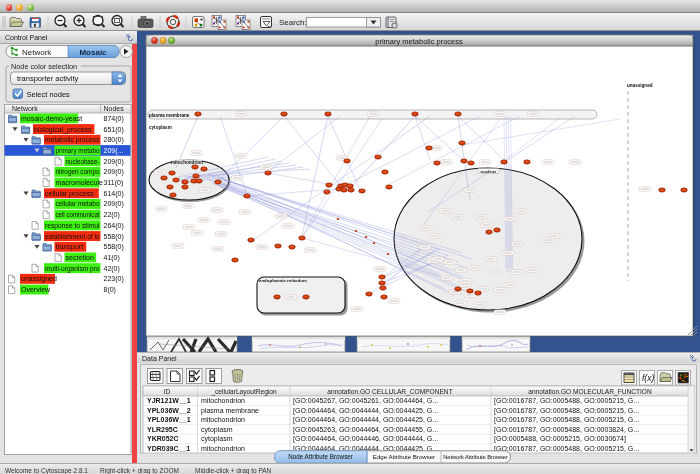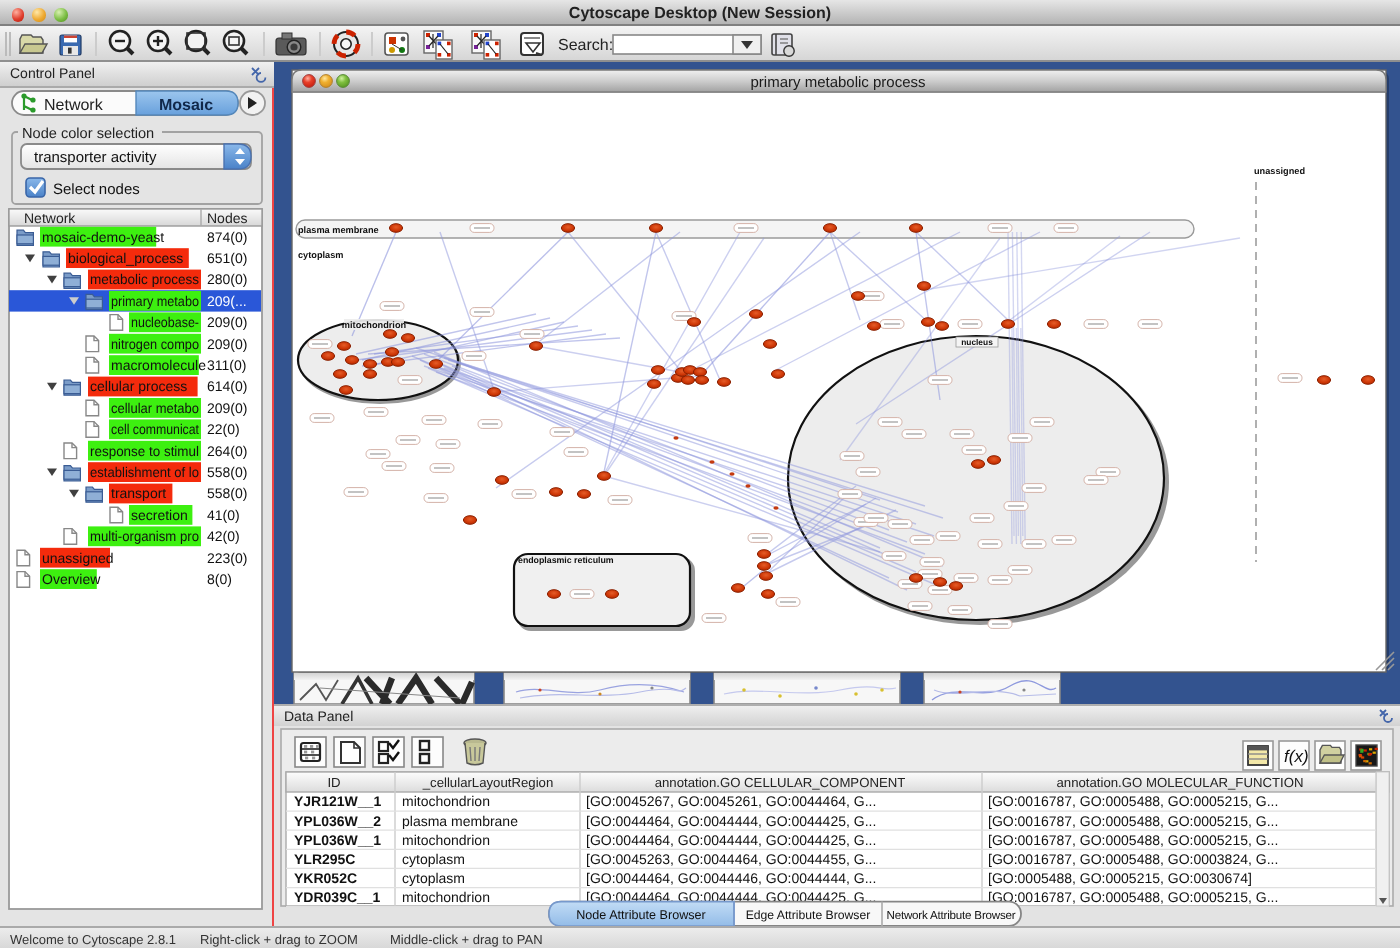--- a/index.html
+++ b/index.html
@@ -2,35 +2,34 @@
 <html><head><meta charset="utf-8"><style>
 * { margin:0; padding:0; box-sizing:border-box; }
 html,body { width:700px; height:474px; overflow:hidden; font-family:"Liberation Sans",sans-serif; background:#e3e3e3; }
 #app { position:relative; width:700px; height:474px; }
 .titlebar { position:absolute; left:0; top:0; width:700px; height:13px;
   background:linear-gradient(#e6e6e6,#b4b4b4); border-bottom:1px solid #808080; }
 .titlebar .tl { position:absolute; top:4px; width:6.5px; height:6.5px; border-radius:50%; }
 .title-text { position:absolute; width:100%; text-align:center; top:2px; font-size:8px; color:#222; }
 .toolbar { position:absolute; left:0; top:13px; width:700px; height:18px;
   background:linear-gradient(#f4f4f4,#d6d6d6); border-bottom:1px solid #8f8f8f; }
-.cpanel { position:absolute; left:0; top:31px; width:137px; height:432px; background:#e4e4e4; border-right:1px solid #ef4444; }
+.cpanel { position:absolute; left:0; top:31px; width:137px; height:432px; background:#e4e4e4; border-right:5px solid #ef4444; }
 .cphdr { position:absolute; left:0; top:0; width:137px; height:13px; background:linear-gradient(#f0f0f0,#cfcfcf);
   border-bottom:1px solid #aaa; font-size:7px; color:#222; padding:2.5px 0 0 5px; }
 .statusbar { position:absolute; left:0; top:463px; width:700px; height:11px; background:linear-gradient(#ececec,#d8d8d8);
   border-top:1px solid #aaa; font-size:6.5px; color:#333; }
 .statusbar span { position:absolute; top:2.5px; }
 svg text { font-family:"Liberation Sans",sans-serif; }
 </style></head>
 <body>
 <div id="app">
 <div class="titlebar">
   <div class="tl" style="left:5.5px;background:radial-gradient(circle at 35% 30%,#ffb0a0,#e04030 55%,#b81808)"></div>
   <div class="tl" style="left:16px;background:radial-gradient(circle at 35% 30%,#ffe8a8,#eeaa33 55%,#cc8818)"></div>
   <div class="tl" style="left:27px;background:radial-gradient(circle at 35% 30%,#d8f0b0,#7cbe44 55%,#4e8c1e)"></div>
-  <div class="title-text"><b>Cytoscape Desktop (New Session)</b></div>
 </div>
 <div class="toolbar"></div>
 <svg width="700" height="19" viewBox="0 12 700 19" style="position:absolute;left:0;top:12px">
       <line x1="3" y1="16" x2="3" y2="28" stroke="#bbb"></line>
       <line x1="5" y1="16" x2="5" y2="28" stroke="#bbb"></line>
       <path d="M10 20 v6.5 h11.5 v-6.5 l-1 -1.5 h-4 l-1 -1 h-4.5 l-1 2 z" fill="#d8d8a8" stroke="#555" stroke-width="0.7"></path>
       <path d="M10 26.5 l2.5 -4.5 h11 l-2.5 4.5 z" fill="#c8c890" stroke="#555" stroke-width="0.7"></path>
       <rect x="30" y="17.5" width="10.5" height="10" rx="1" fill="#3a6ab0" stroke="#223c66" stroke-width="0.6"></rect>
       <rect x="32" y="17.8" width="6.5" height="3.4" fill="#fff"></rect>
       <rect x="32" y="17.8" width="6.5" height="1.2" fill="#cc4433"></rect>

